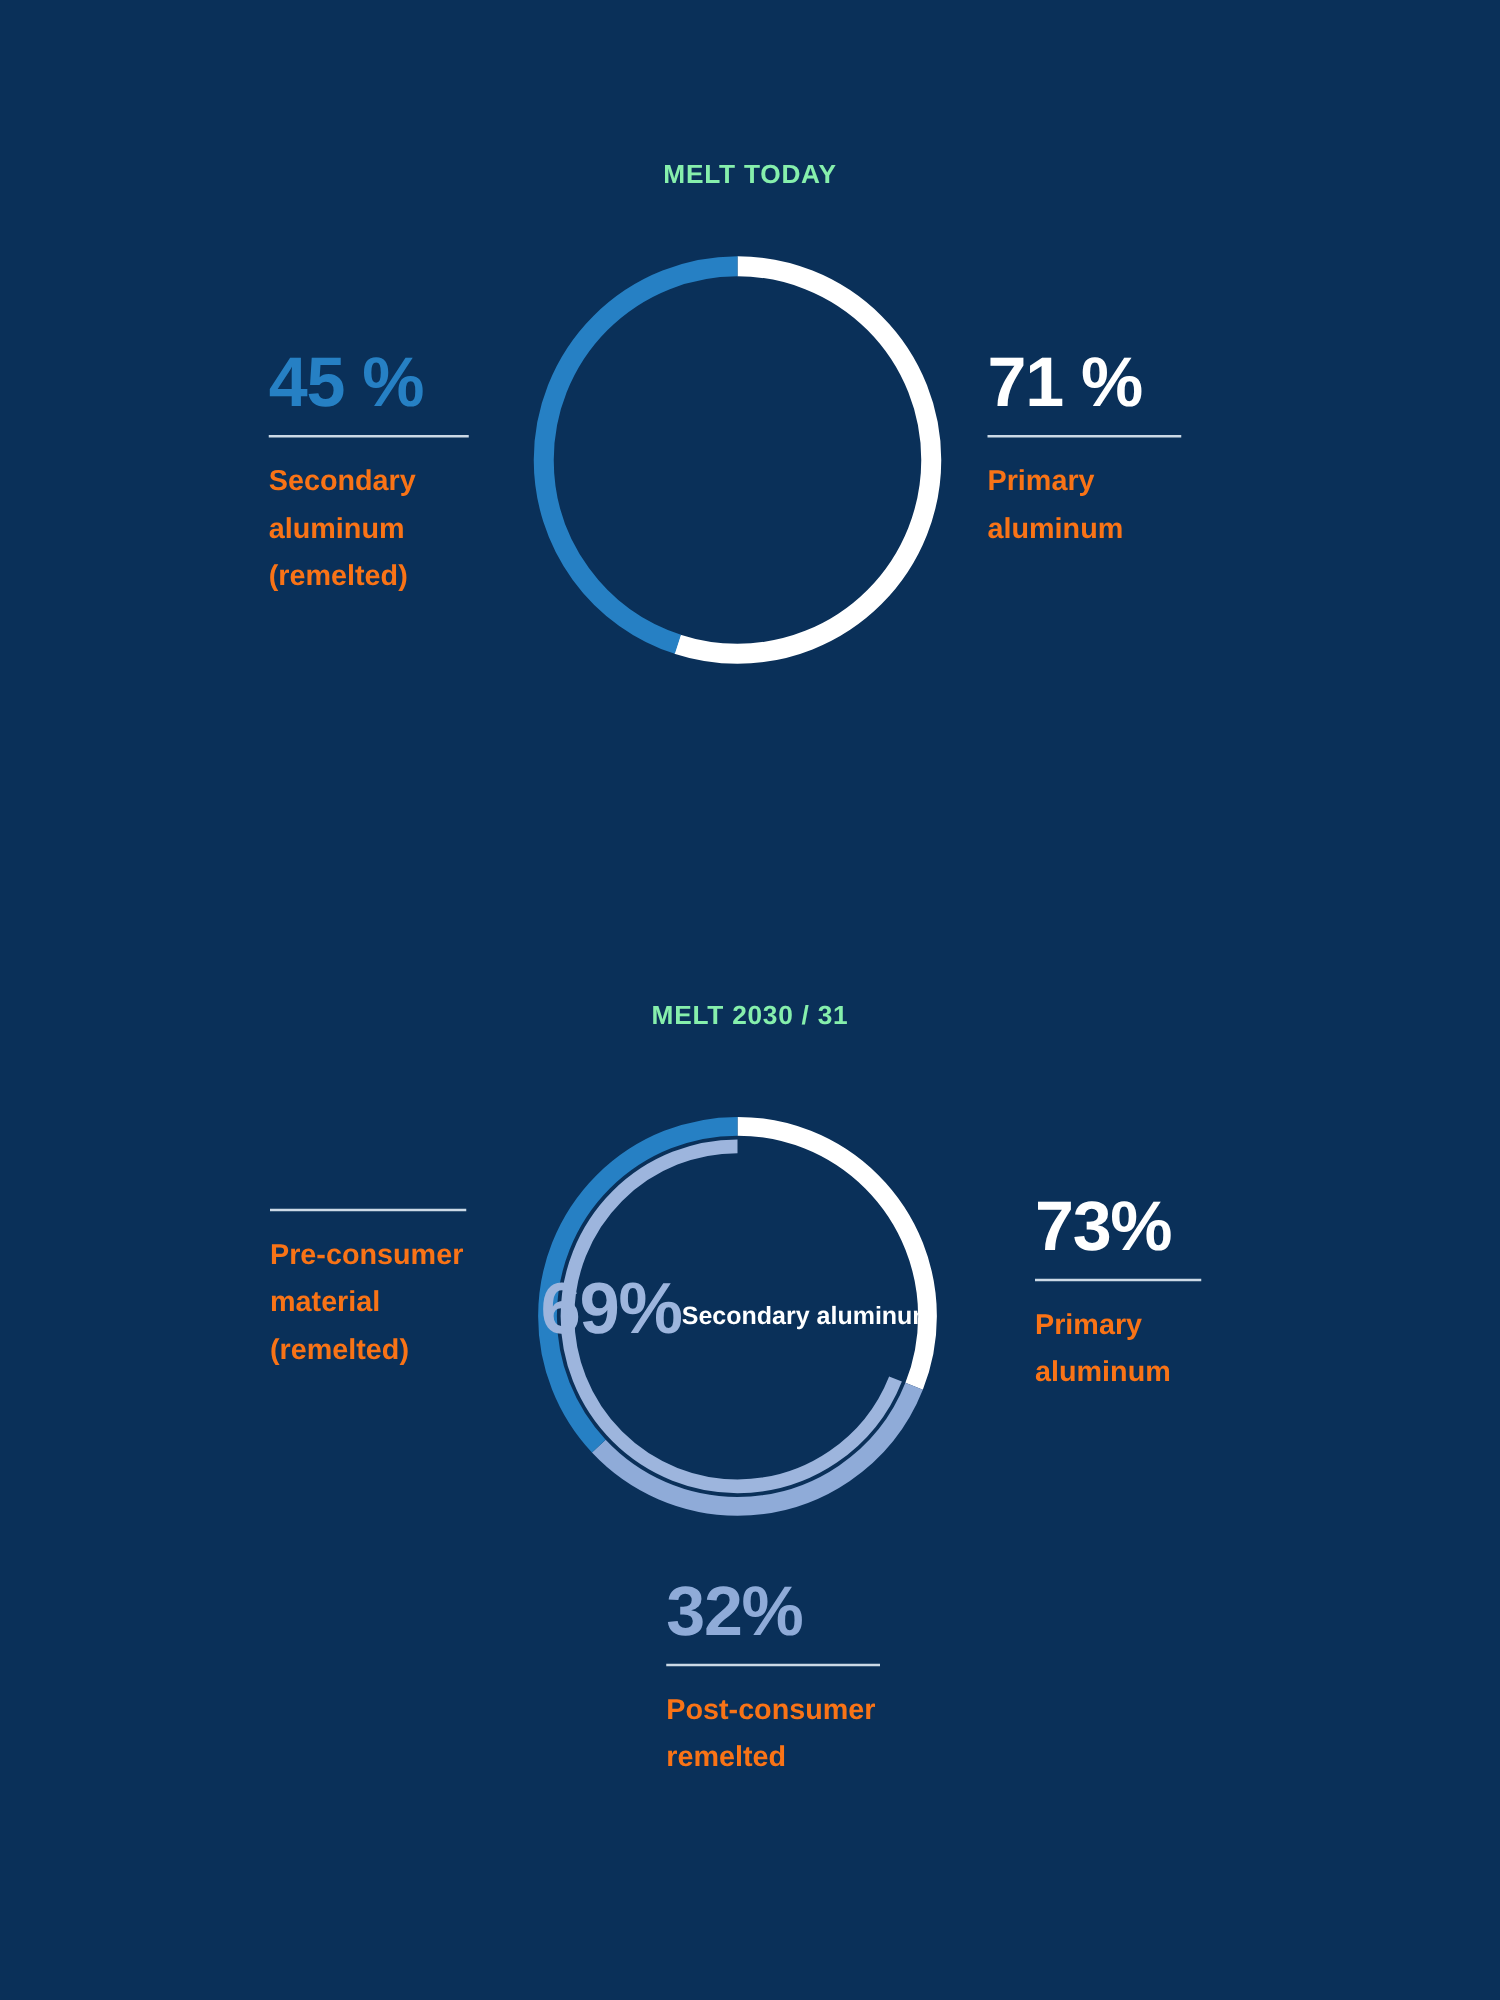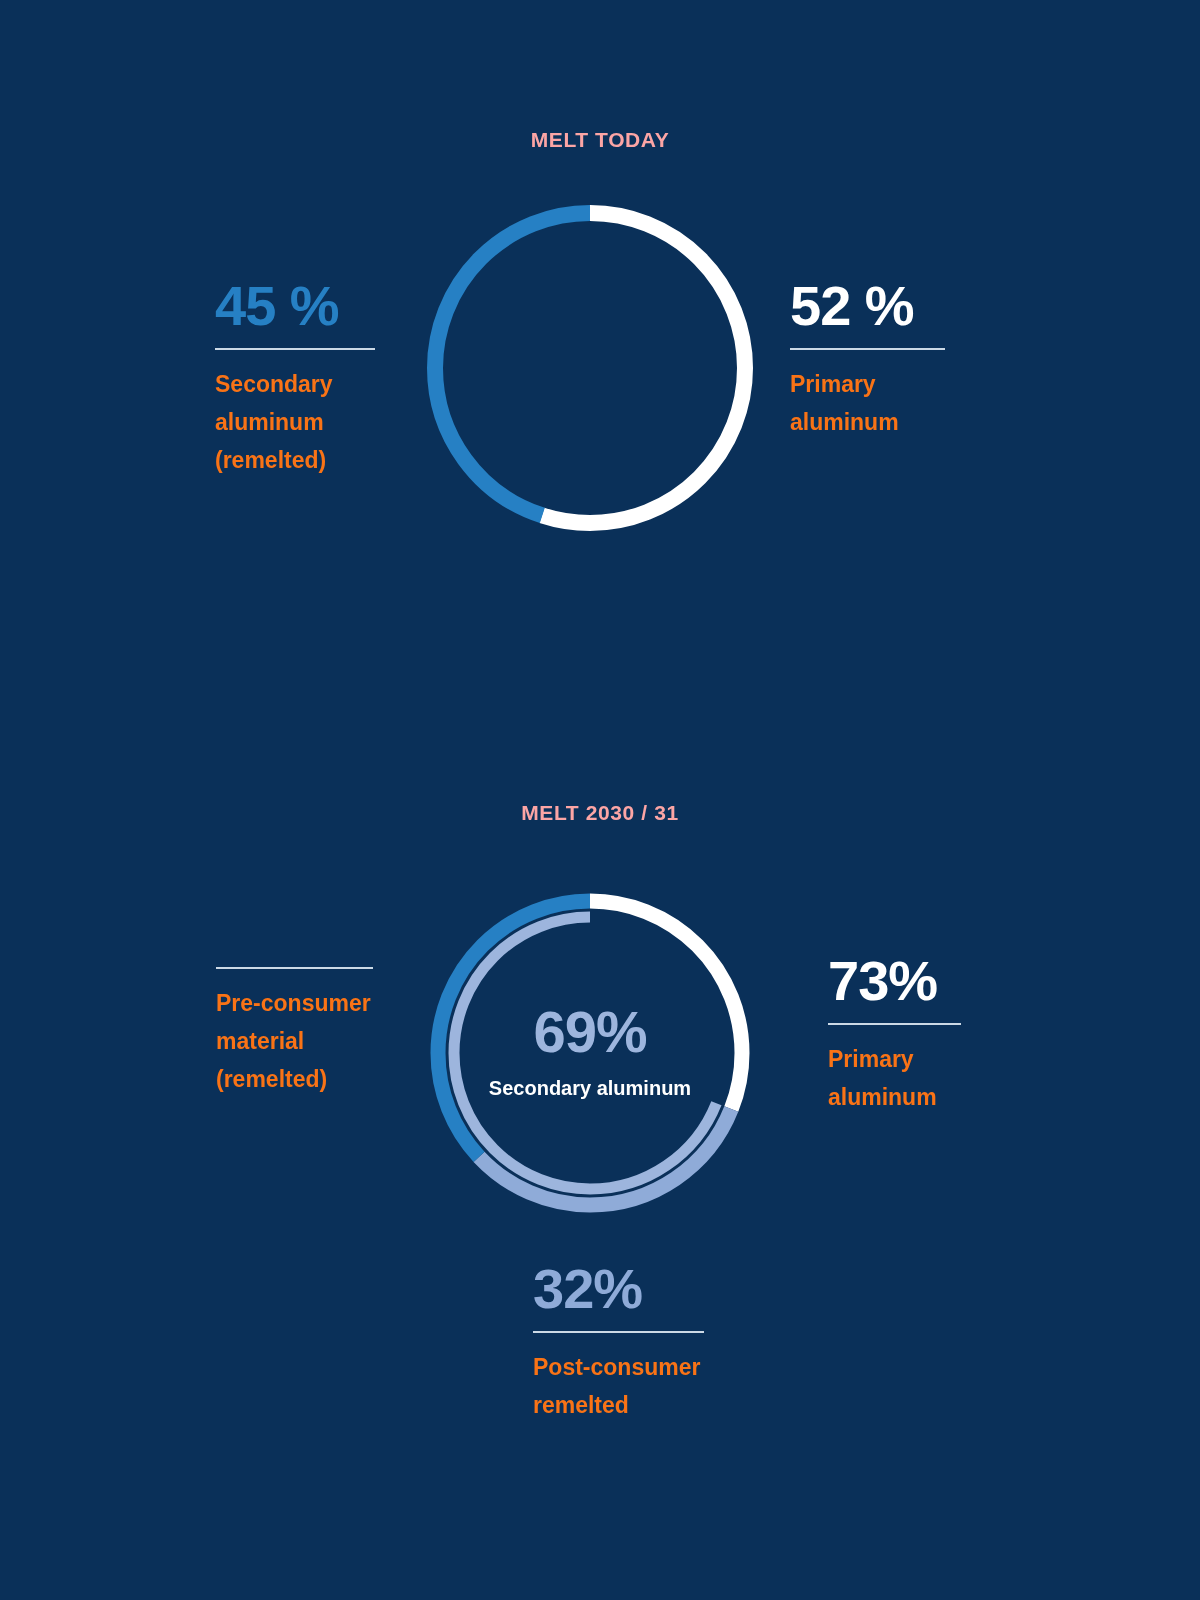--- a/index.html
+++ b/index.html
@@ -30,21 +30,21 @@
     width: 1200px;
   }
   #chart-block-today { top: 0; height: 760px; }
   #chart-block-2030  { top: 725px; height: 840px; }
 
   .chart-title {
     position: absolute;
     left: 0;
     width: 1200px;
     text-align: center;
-    color: #fca5a5;
+    color: #86efac;
     font-size: 21px;
     font-weight: bold;
     letter-spacing: 0.6px;
   }
   #title-today { top: 128px; }
   #title-2030  { top: 76px; }
 
   
   .donut-wrap {
     position: absolute;
@@ -64,21 +64,21 @@
   .donut-wrap svg { display: block; }
 
   
   .donut-center {
     position: absolute;
     left: 0;
     top: 0;
     width: 340px;
     height: 340px;
     display: flex;
-    flex-direction: column;
+    flex-direction: row;
     align-items: center;
     justify-content: center;
     pointer-events: none;
   }
   .center-pct {
     color: #9db5dd;
     font-size: 58px;
     font-weight: bold;
     line-height: 1.0;
     letter-spacing: -1px;
@@ -160,21 +160,21 @@
 
     <div class="callout" id="callout-secondary-today">
       <div class="pct pct-accent-blue">45 %</div>
       <div class="rule"></div>
       <div class="desc">Secondary
 aluminum
 (remelted)</div>
     </div>
 
     <div class="callout" id="callout-primary-today">
-      <div class="pct pct-white">52 %</div>
+      <div class="pct pct-white">71 %</div>
       <div class="rule"></div>
       <div class="desc">Primary
 aluminum</div>
     </div>
 
   </section>
 
   <section class="chart-block" id="chart-block-2030">
 
     <div class="chart-title" id="title-2030">MELT 2030 / 31</div>

